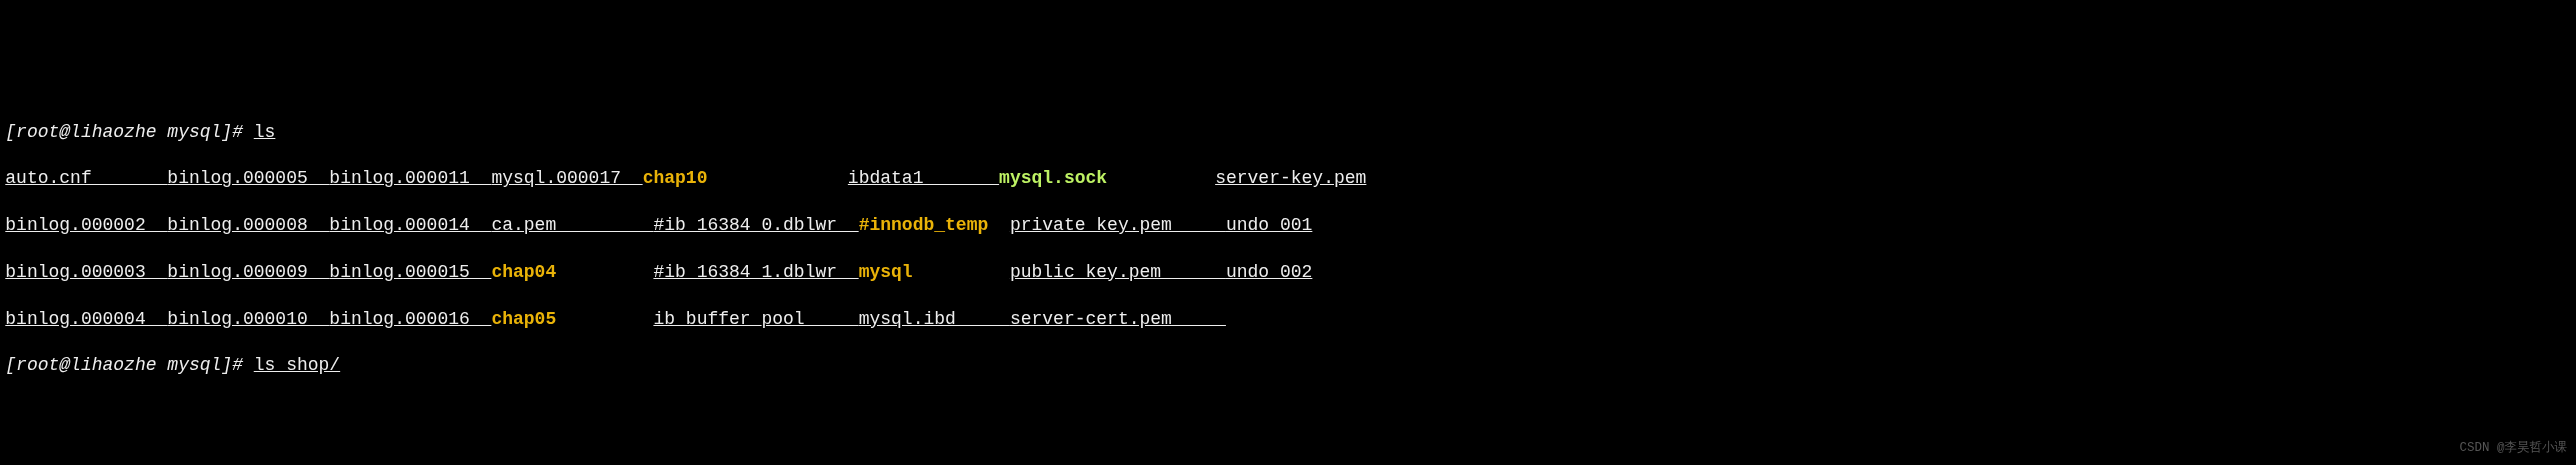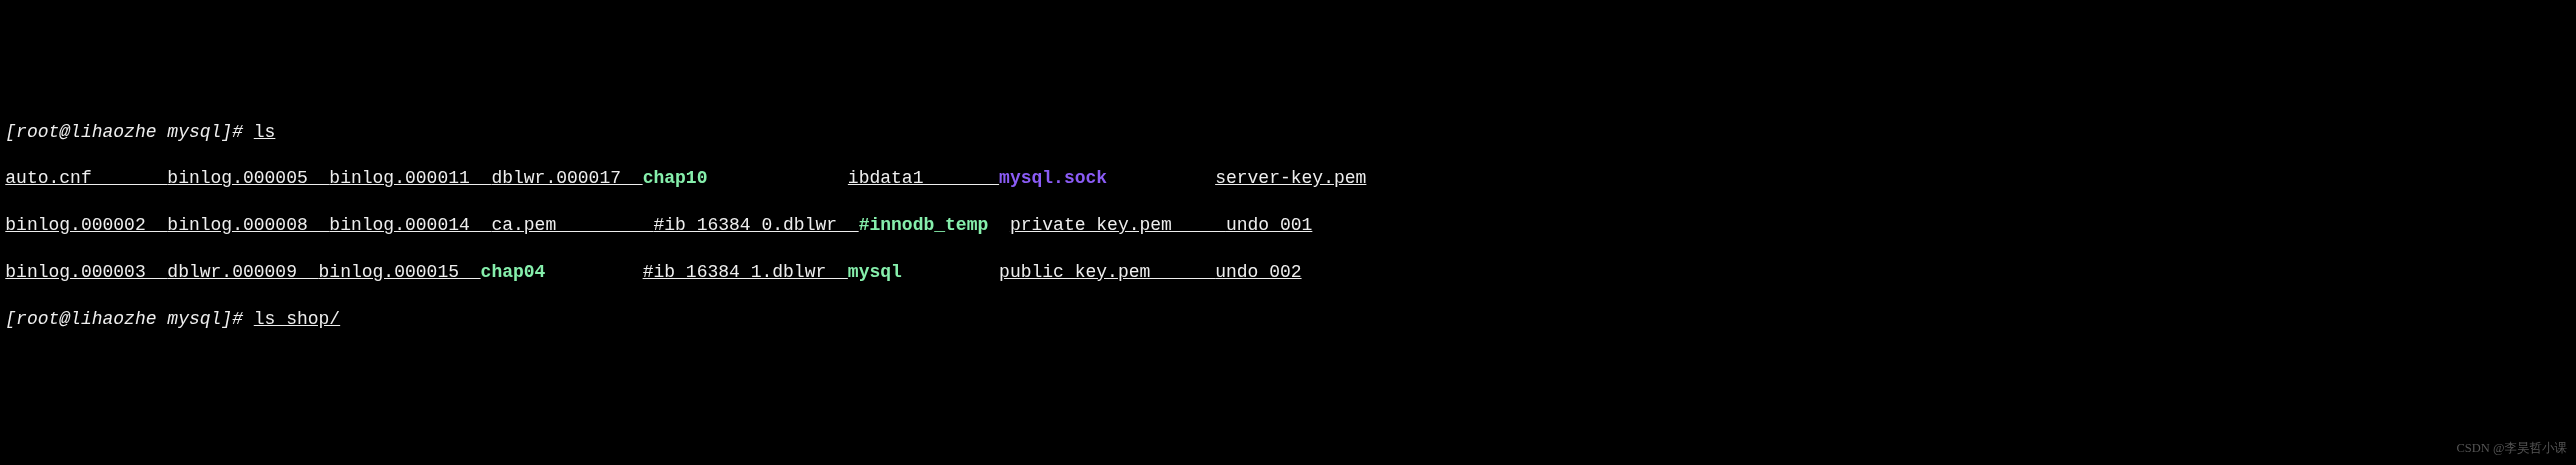--- a/index.html
+++ b/index.html
@@ -21,43 +21,44 @@
       position: relative;
     }
     .line {
       white-space: pre;
     }
     .prompt {
       color: #eeeeee;
       font-style: italic;
     }
     .white { color: #eeeeee; text-decoration: underline; }
-    .blue { color: #86efac; font-weight: bold; }
+    .blue { color: #eab308; font-weight: bold; }
     .cyan { color: #06b6d4; font-weight: bold; }
-    .magenta { color: #8b5cf6; font-weight: bold; }
+    .magenta { color: #bef264; font-weight: bold; }
     .watermark {
       position: absolute;
       right: 9px;
       bottom: 9px;
       color: #555555;
       font-size: 12.5px;
-      font-family: Liberation Serif, serif;
+      font-family: Liberation Mono, monospace;
     }
     .seg { display: inline; }
   </style>
 </head>
 <body>
 
 
 
 <div class="terminal">
 <div class="line"><span class="seg prompt">[root@lihaozhe mysql]# </span><span class="seg white">ls</span></div>
-<div class="line"><span class="seg white">auto.cnf       </span><span class="seg white">binlog.000005  </span><span class="seg white">binlog.000011  </span><span class="seg white">dblwr.000017  </span><span class="seg blue">chap10             </span><span class="seg white">ibdata1       </span><span class="seg magenta">mysql.sock          </span><span class="seg white">server-key.pem</span></div>
+<div class="line"><span class="seg white">auto.cnf       </span><span class="seg white">binlog.000005  </span><span class="seg white">binlog.000011  </span><span class="seg white">mysql.000017  </span><span class="seg blue">chap10             </span><span class="seg white">ibdata1       </span><span class="seg magenta">mysql.sock          </span><span class="seg white">server-key.pem</span></div>
 <div class="line"><span class="seg white">binlog.000002  </span><span class="seg white">binlog.000008  </span><span class="seg white">binlog.000014  </span><span class="seg white">ca.pem         </span><span class="seg white">#ib_16384_0.dblwr  </span><span class="seg blue">#innodb_temp  </span><span class="seg white">private_key.pem     </span><span class="seg white">undo_001</span></div>
-<div class="line"><span class="seg white">binlog.000003  </span><span class="seg white">dblwr.000009  </span><span class="seg white">binlog.000015  </span><span class="seg blue">chap04         </span><span class="seg white">#ib_16384_1.dblwr  </span><span class="seg blue">mysql         </span><span class="seg white">public_key.pem      </span><span class="seg white">undo_002</span></div>
+<div class="line"><span class="seg white">binlog.000003  </span><span class="seg white">binlog.000009  </span><span class="seg white">binlog.000015  </span><span class="seg blue">chap04         </span><span class="seg white">#ib_16384_1.dblwr  </span><span class="seg blue">mysql         </span><span class="seg white">public_key.pem      </span><span class="seg white">undo_002</span></div>
+<div class="line"><span class="seg white">binlog.000004  </span><span class="seg white">binlog.000010  </span><span class="seg white">binlog.000016  </span><span class="seg blue">chap05         </span><span class="seg white">ib_buffer_pool     </span><span class="seg white">mysql.ibd     </span><span class="seg white">server-cert.pem     </span><span class="seg white"></span></div>
 <div class="line"><span class="seg prompt">[root@lihaozhe mysql]# </span><span class="seg white">ls shop/</span></div>
 
 
 
 </div>
 
 <div class="watermark">CSDN @李昊哲小课</div>
 
 
 

